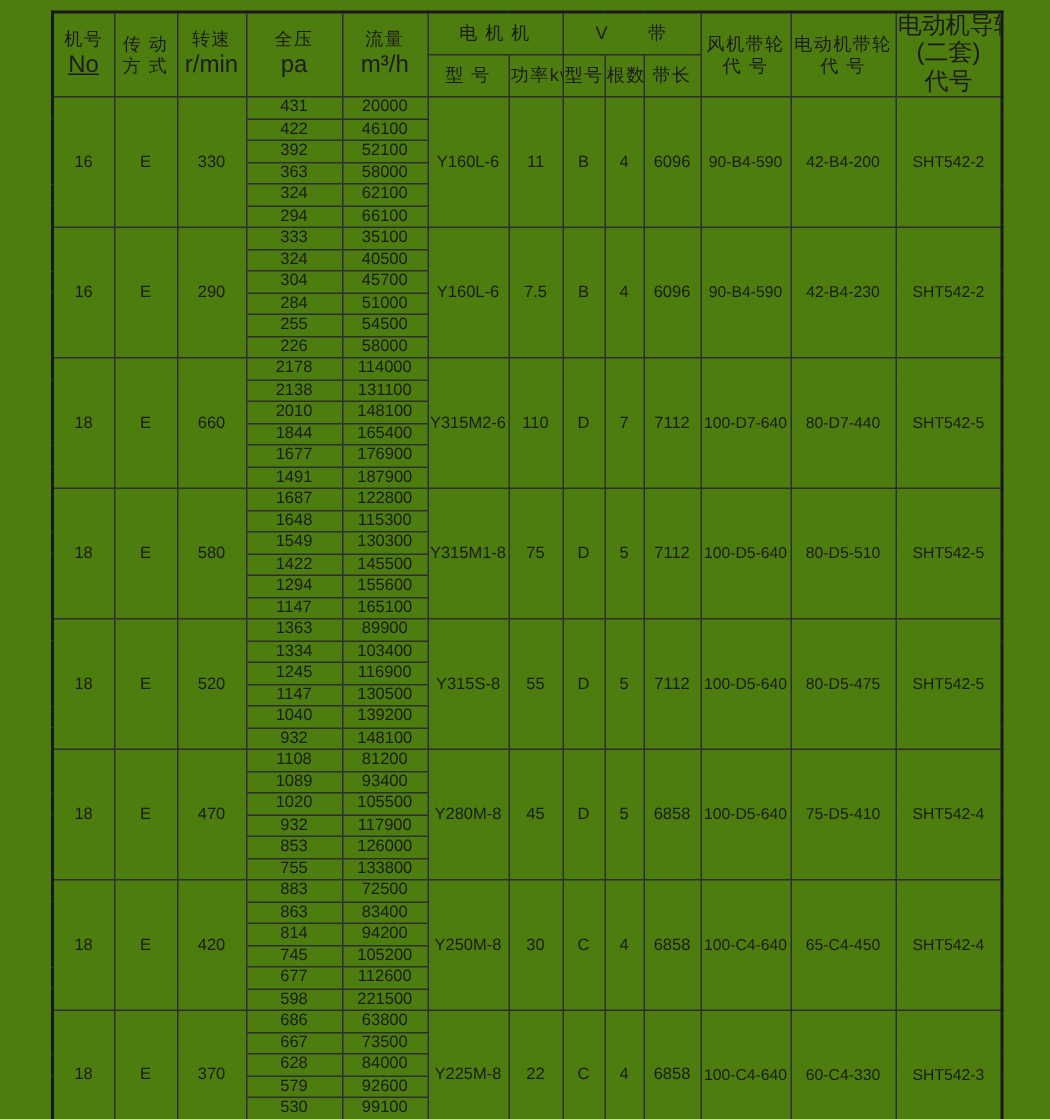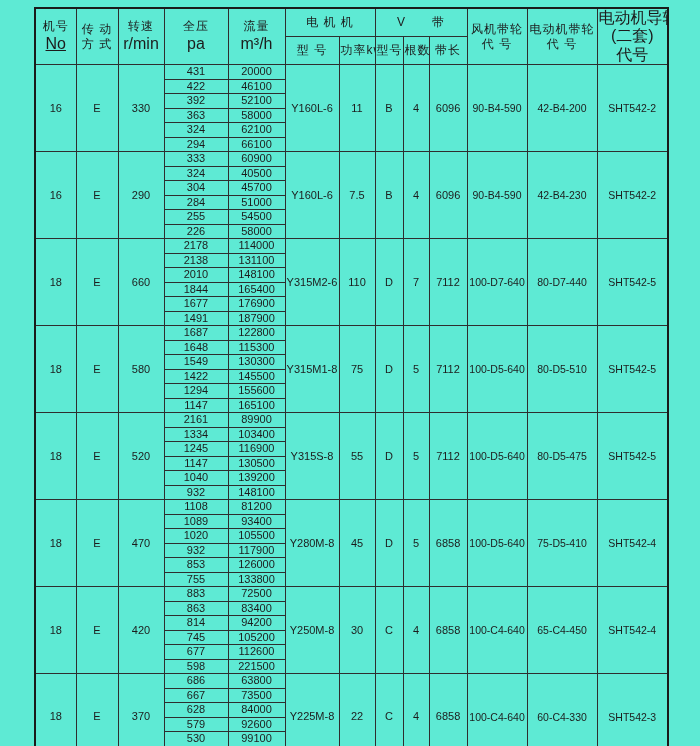--- a/index.html
+++ b/index.html
@@ -6,21 +6,21 @@
     margin: 0;
     padding: 0;
     background: #ffffff;
     width: 700px;
     font-family: "Liberation Sans", "DejaVu Sans", sans-serif;
     color: #1c1c1c;
   }
   .page {
     width: 700px;
     height: 746px;
-    background: #5eead4;
+    background: #4d7c0f;
     position: relative;
     overflow: hidden;
   }
   table.spec {
     position: absolute;
     left: 34px;
     top: 7px;
     border-collapse: collapse;
     table-layout: fixed;
     width: 633px;
@@ -159,21 +159,21 @@
         </tr>
         <tr>
           <td>294</td>
           <td>66100</td>
         </tr>
         <tr>
           <td rowspan="6">16</td>
           <td rowspan="6">E</td>
           <td rowspan="6">290</td>
           <td>333</td>
-          <td>60900</td>
+          <td>35100</td>
           <td rowspan="6">Y160L-6</td>
           <td rowspan="6">7.5</td>
           <td rowspan="6">B</td>
           <td rowspan="6">4</td>
           <td rowspan="6">6096</td>
           <td rowspan="6" class="code">90-B4-590</td>
           <td rowspan="6" class="code">42-B4-230</td>
           <td rowspan="6" class="code">SHT542-2</td>
         </tr>
         <tr>
@@ -263,21 +263,21 @@
           <td>155600</td>
         </tr>
         <tr>
           <td>1147</td>
           <td>165100</td>
         </tr>
         <tr>
           <td rowspan="6">18</td>
           <td rowspan="6">E</td>
           <td rowspan="6">520</td>
-          <td>2161</td>
+          <td>1363</td>
           <td>89900</td>
           <td rowspan="6">Y315S-8</td>
           <td rowspan="6">55</td>
           <td rowspan="6">D</td>
           <td rowspan="6">5</td>
           <td rowspan="6">7112</td>
           <td rowspan="6" class="code">100-D5-640</td>
           <td rowspan="6" class="code">80-D5-475</td>
           <td rowspan="6" class="code">SHT542-5</td>
         </tr>

